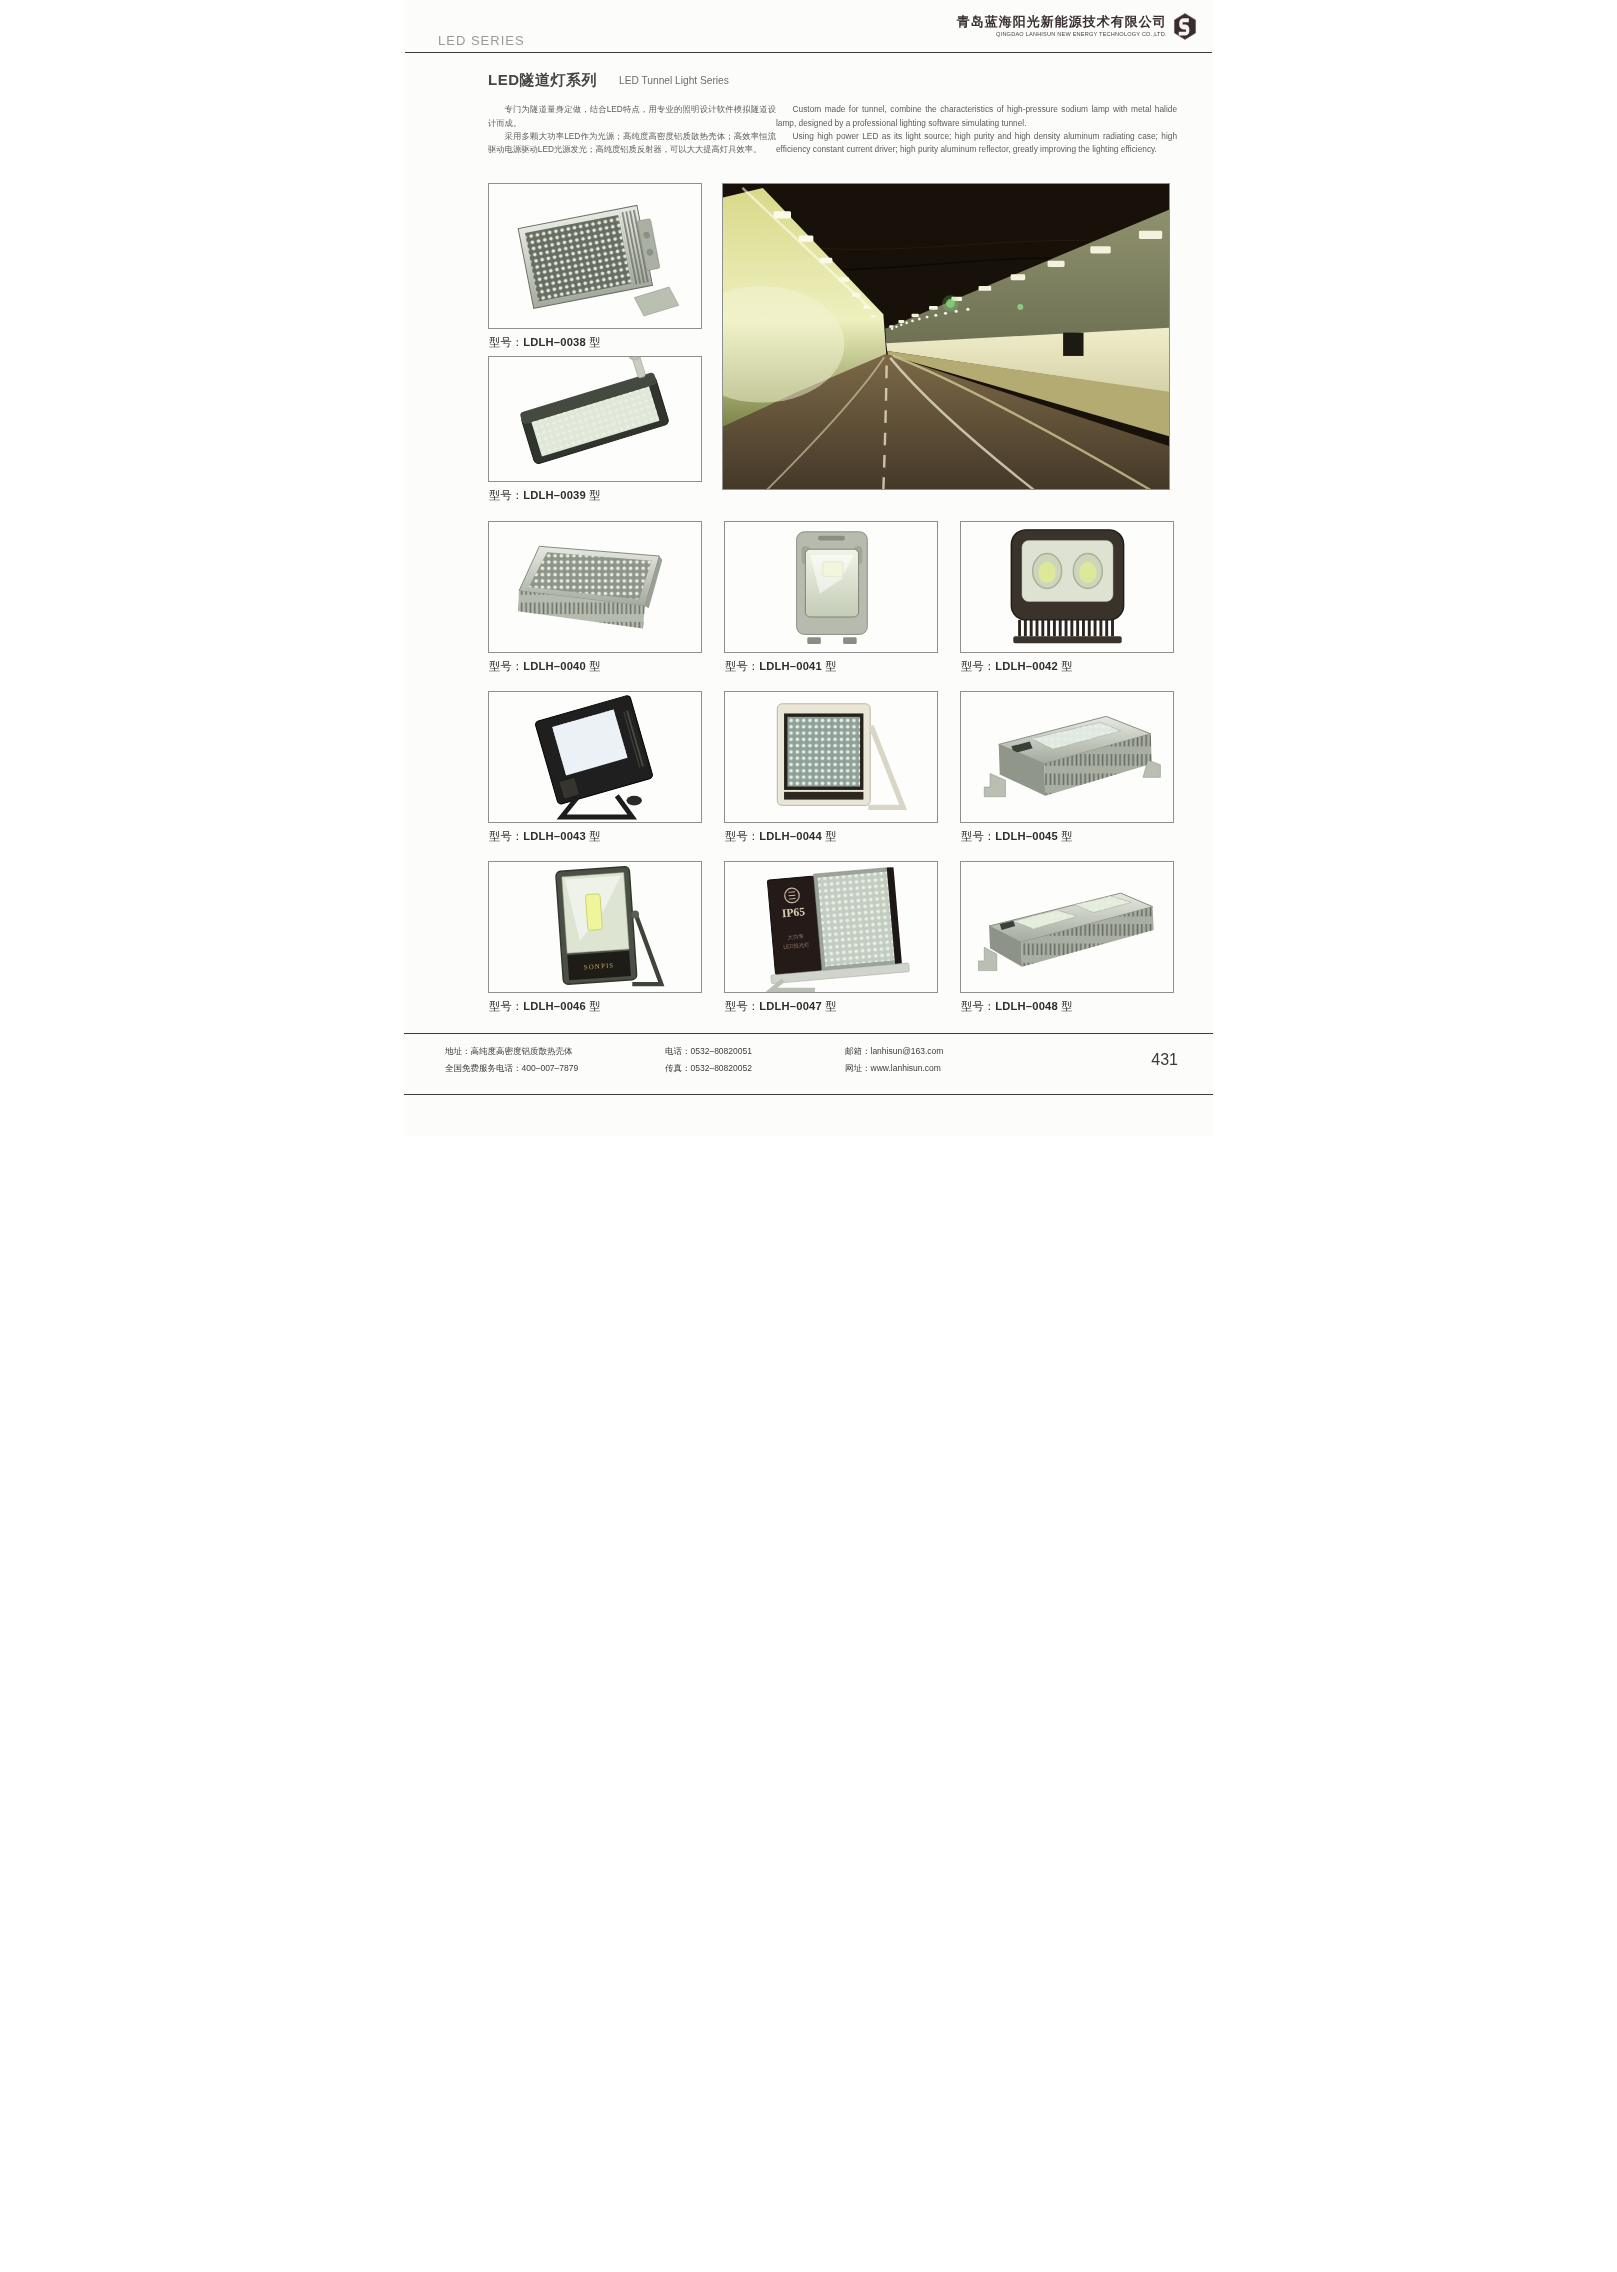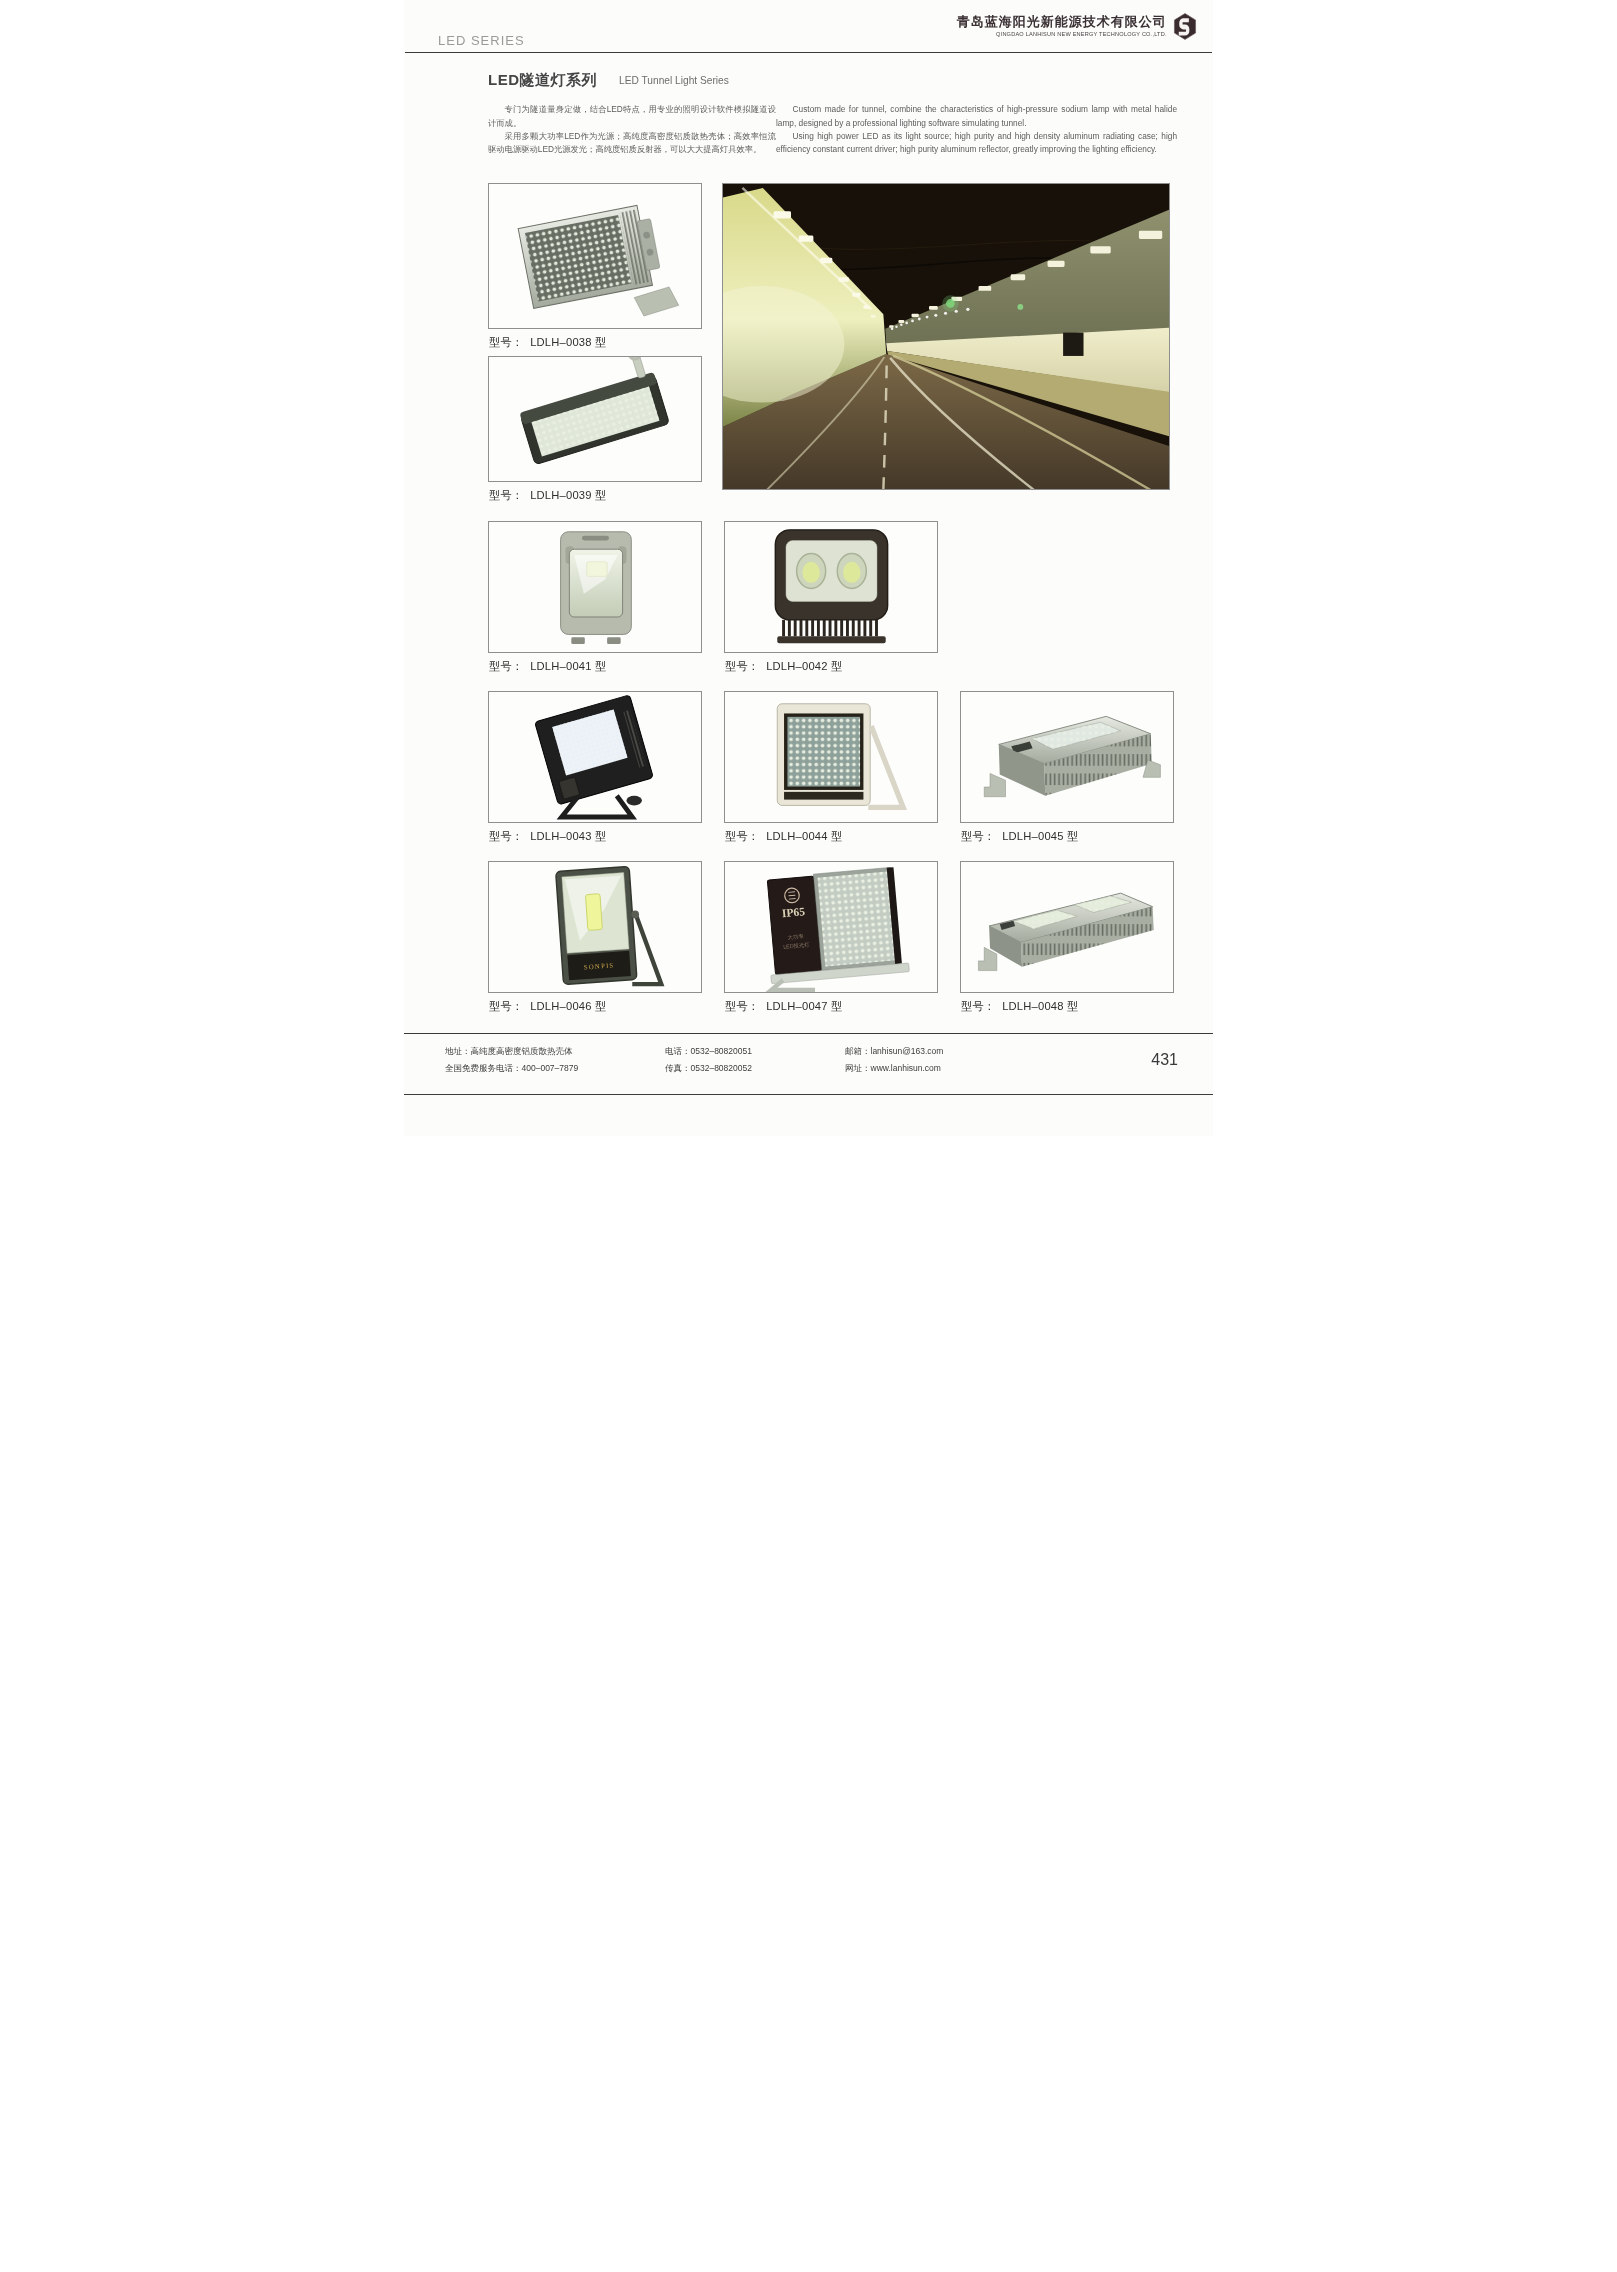--- a/index.html
+++ b/index.html
@@ -32,21 +32,21 @@
   
   .row-a{display:flex; margin:26px 0 0 84px; gap:20.4px;}
   .col-a{width:214px;}
   .imgbox{
     border:0.5px solid #8f8f8f; background:#fdfdfc; display:flex; align-items:center; justify-content:center;
     box-sizing:border-box;
   }
   .h300{height:146px;} .h260{height:126px;} .h272{height:132px;}
   .card{width:214px;}
   .model-label{margin:5.8px 0 6.8px 1px; font-size:11.2px; color:#2e2e2e; letter-spacing:0.2px;}
-  .model-label .model-value{margin-left:7px;}
+  .model-label .model-value{margin-left:0;font-weight:bold;}
   .tunnel{
     width:448px; height:307px; border:0.5px solid #8f8f8f; box-sizing:border-box; overflow:hidden;
   }
   .grid-row{display:flex; margin:10.7px 0 0 84px; gap:22px;}
 
   
   .footer-rule{border-top:1.5px solid #3a3a3a; margin:12.6px 0 0 0;}
   .footer{display:flex; margin:8.7px 14.6px 0 41px; font-size:8.5px; color:#3d3d3d;}
   .fcol{line-height:2.0;}
   .fcol .frow{white-space:nowrap;}
@@ -239,20 +239,35 @@
 
         <circle cx="468" cy="246" r="9" fill="#7fd87a" opacity=".85"></circle>
         <circle cx="468" cy="246" r="17" fill="#7fd87a" opacity=".25"></circle>
         <circle cx="612" cy="253" r="6" fill="#8fe08a" opacity=".8"></circle>
       </svg>
     </div>
   </div>
 
   <div class="grid-row">
 
+    <div class="card">
+      <div class="imgbox h272">
+        <svg width="213" height="131" viewBox="0 0 438 270">
+          <polygon points="104,52 352,72 322,176 62,144" fill="url(#metal)" stroke="#82887c" stroke-width="2"></polygon>
+          <polygon points="120,64 336,82 310,162 82,136" fill="#8e948a"></polygon>
+          <polygon points="120,64 336,82 310,162 82,136" fill="url(#led13)"></polygon>
+          <polygon points="62,144 322,176 318,222 60,186" fill="#b5bbaf"></polygon>
+          <polygon points="62,144 322,176 318,222 60,186" fill="url(#ventsV)"></polygon>
+          <polygon points="322,176 352,72 358,80 330,180" fill="#9aa094"></polygon>
+        </svg>
+      </div>
+      <div class="model-label">
+        <span>型号：</span><span class="model-value">LDLH–0040</span><span> 型</span>
+      </div>
+    </div>
 
     <div class="card">
       <div class="imgbox h272">
         <svg width="213" height="131" viewBox="0 0 438 270">
           <rect x="148" y="22" width="146" height="212" rx="16" fill="#b7bbae" stroke="#878b7f" stroke-width="2"></rect>
           <rect x="192" y="30" width="56" height="10" rx="5" fill="#8a8e82"></rect>
           <rect x="158" y="52" width="18" height="36" rx="8" fill="#a2a699"></rect>
           <rect x="266" y="52" width="18" height="36" rx="8" fill="#a2a699"></rect>
           <rect x="166" y="58" width="110" height="140" rx="10" fill="url(#glass)" stroke="#7d8175" stroke-width="2"></rect>
           <polygon points="176,70 266,70 240,120 196,150" fill="#ffffff" opacity=".55"></polygon>

